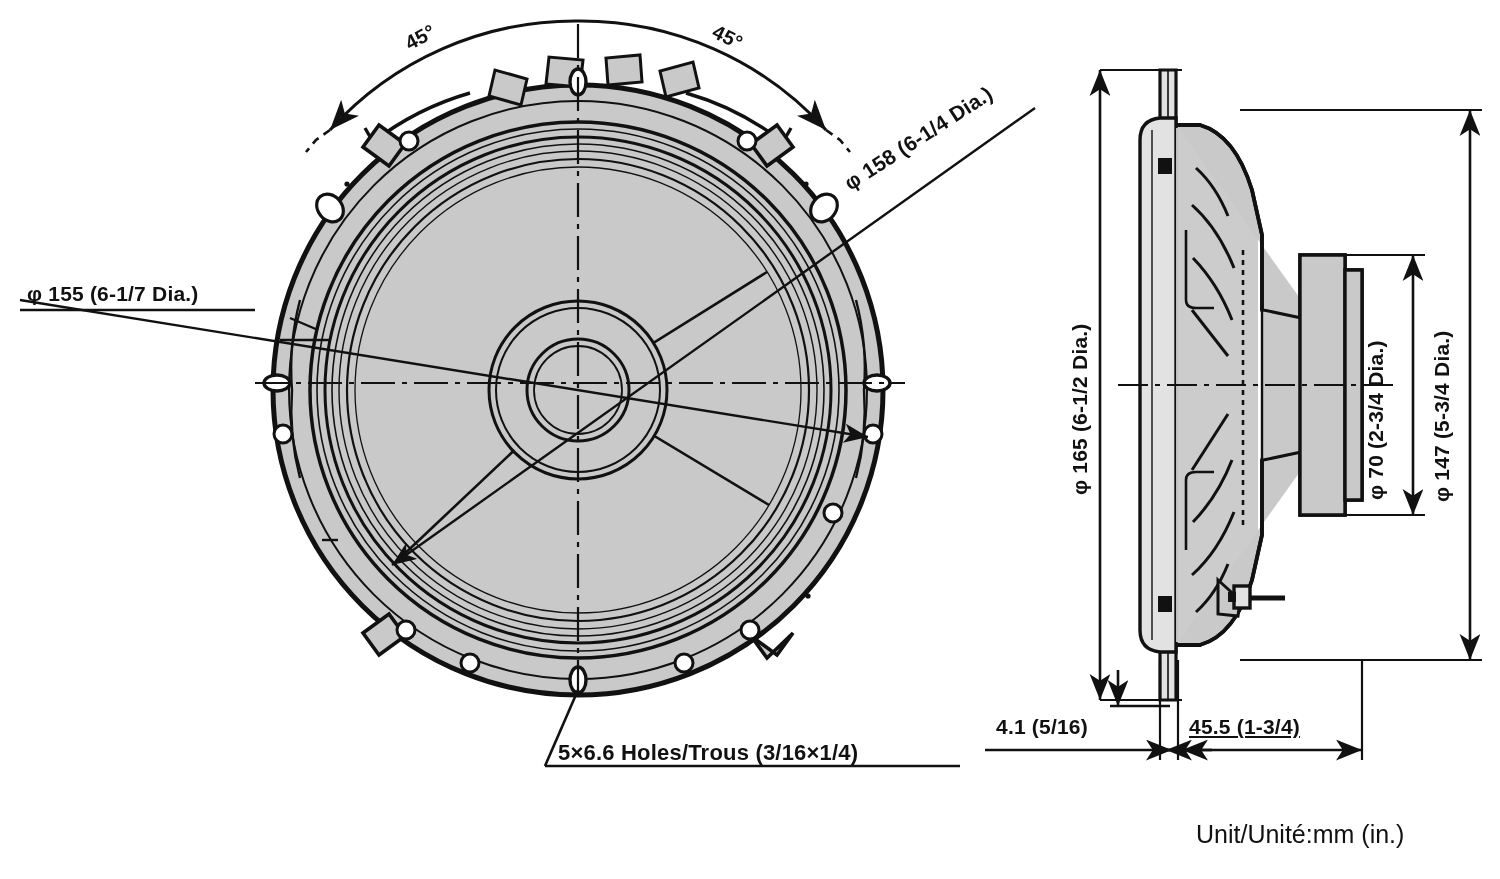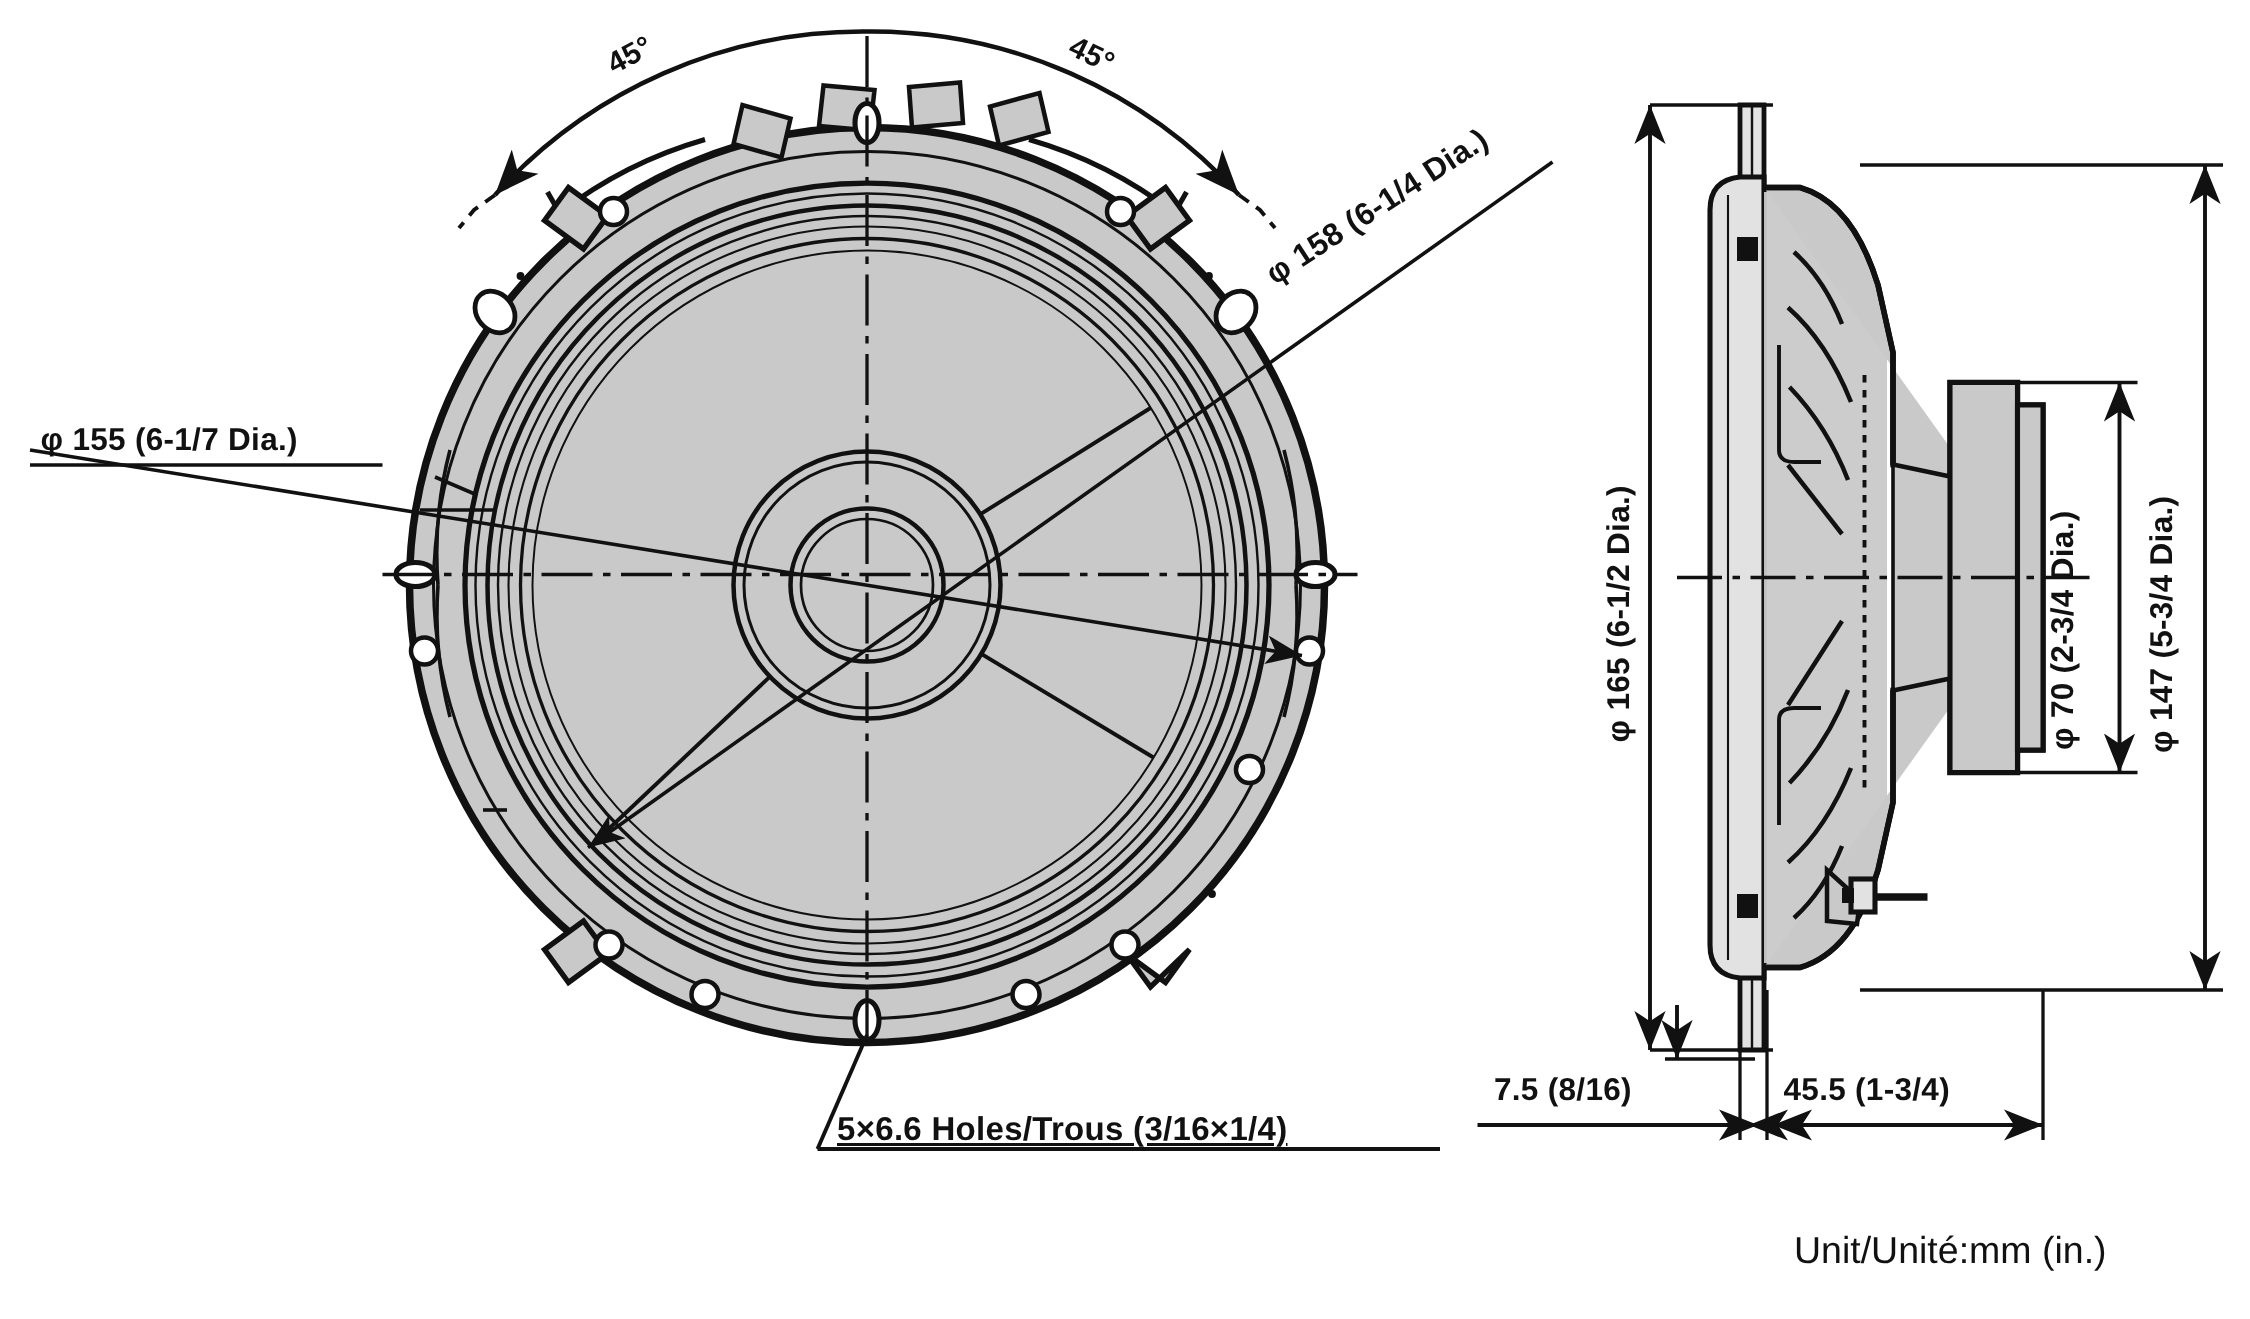--- a/index.html
+++ b/index.html
@@ -264,27 +264,27 @@
   </svg>
 
   <div class="lbl lbl-ang" style="left:405px; top:26px; transform:rotate(-28deg);">45°</div>
 
   <div class="lbl lbl-ang" style="left:712px; top:26px; transform:rotate(26deg);">45°</div>
 
   <div class="lbl lbl-dim" style="left:27px; top:282px;">φ 155 (6-1/7 Dia.)</div>
 
   <div class="lbl lbl-dim" style="left:840px; top:175px; transform:rotate(-33deg); transform-origin:left top;">φ 158 (6-1/4 Dia.)</div>
 
-  <div class="lbl lbl-hole" style="left:558px; top:740px;text-decoration:underline;">5×6.6 Holes/Trous (3/16×1/4)</div>
+  <div class="lbl lbl-hole" style="left:558px; top:740px;">5×6.6 Holes/Trous (3/16×1/4)</div>
 
   <div class="lbl lbl-dim rot90" style="left:1068px; top:495px;">φ 165 (6-1/2 Dia.)</div>
 
   <div class="lbl lbl-dim rot90" style="left:1364px; top:500px;">φ 70 (2-3/4 Dia.)</div>
 
   <div class="lbl lbl-dim rot90" style="left:1430px; top:502px;">φ 147 (5-3/4 Dia.)</div>
 
-  <div class="lbl lbl-dim" style="left:996px; top:715px;">7.5 (8/16)</div>
-
-  <div class="lbl lbl-dim" style="left:1189px; top:715px;">45.5 (1-3/4)</div>
+  <div class="lbl lbl-dim" style="left:996px; top:715px;">4.1 (5/16)</div>
+
+  <div class="lbl lbl-dim" style="left:1189px; top:715px;text-decoration:underline;">45.5 (1-3/4)</div>
 
   <div class="lbl lbl-unit" style="left:1196px; top:820px;">Unit/Unité:mm (in.)</div>
 
 </div>
 
 </body></html>

